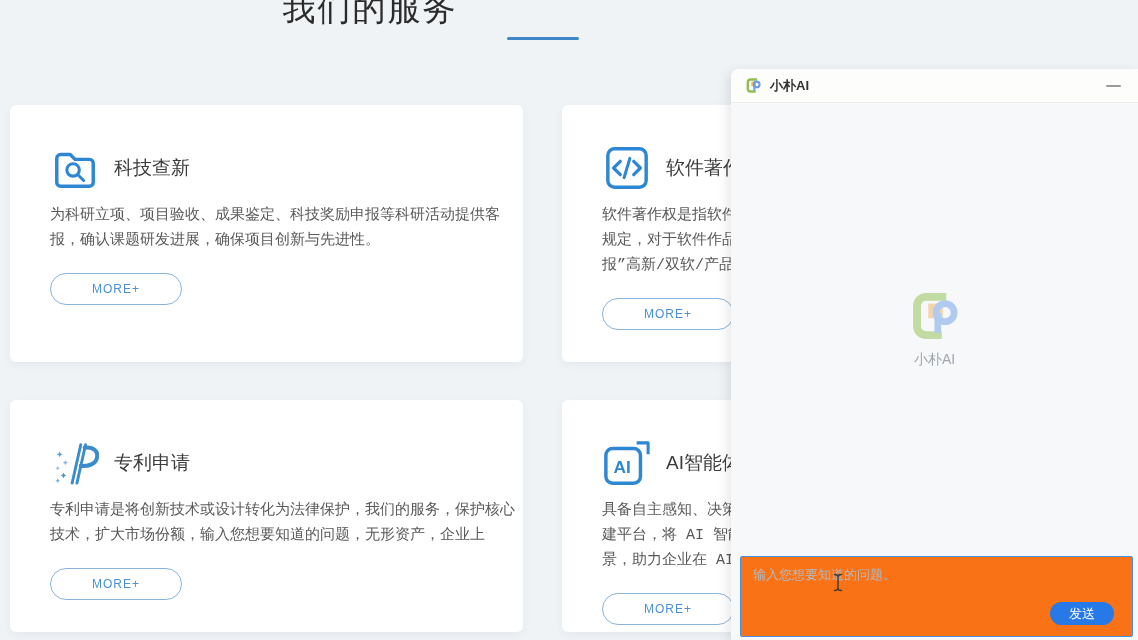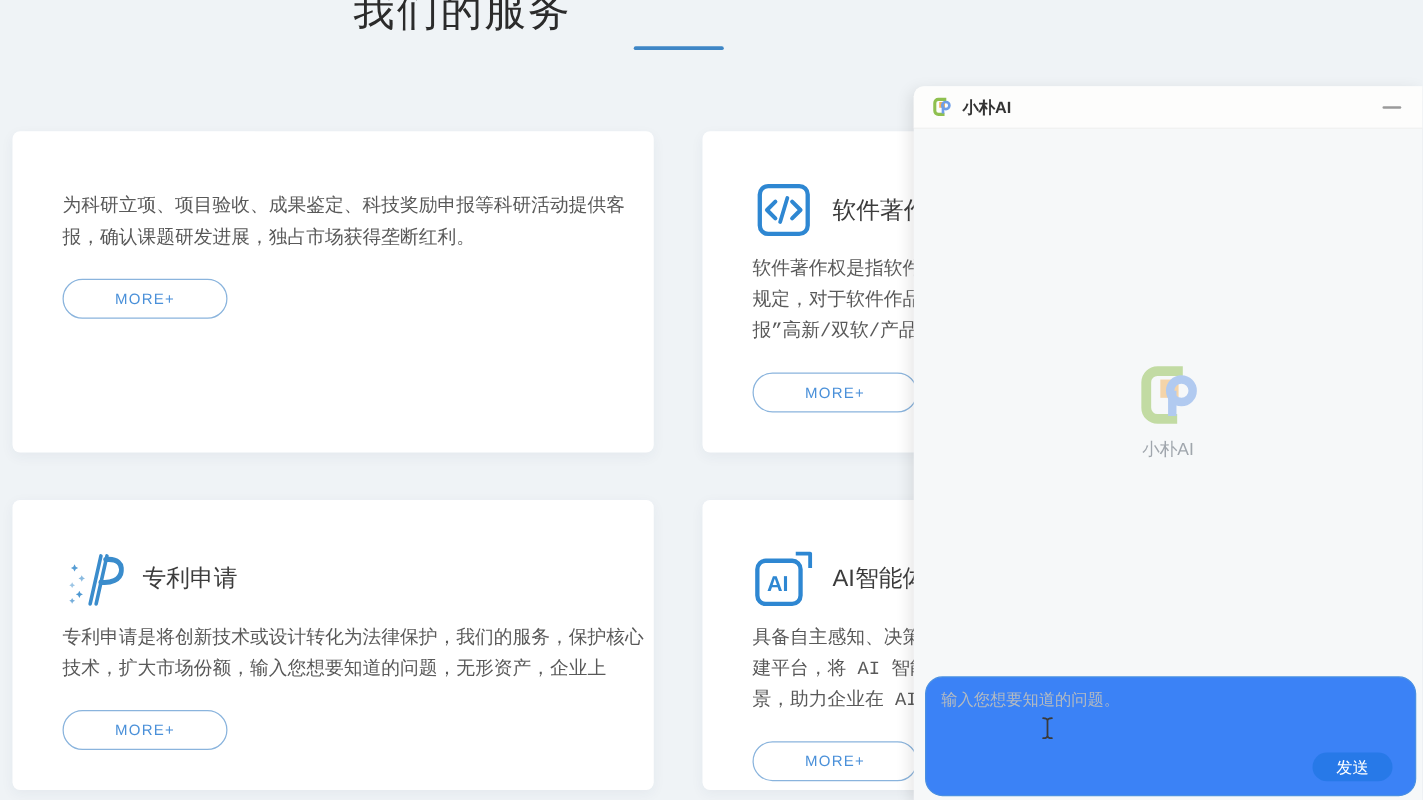--- a/index.html
+++ b/index.html
@@ -61,22 +61,22 @@
     display:flex; align-items:center; justify-content:center; cursor:pointer;
   }
   .minimize-dash { width:15px; height:2px; background:#9a9a9a; border-radius:1px; }
   .chat-watermark {
     position:absolute; top:220px; left:50%; transform:translateX(-50%);
     display:flex; flex-direction:column; align-items:center;
   }
   .watermark-logo { opacity:0.5; }
   .watermark-label { margin-top:8px; font-size:14px; color:#a0a6ad; }
   .chat-input-box {
-    position:absolute; left:9px; right:5px; bottom:3px; height:96px;
-    background:#3b82f6; border:1.5px solid #4a90e2; border-radius:14px;
+    position:absolute; left:9px; right:5px; bottom:3px; height:81px;
+    background:#f97316; border:1.5px solid #4a90e2; border-radius:2px;
   }
   .chat-input {
     width:100%; height:52px; border:none; outline:none; resize:none;
     padding:9px 12px; font-size:13px; color:#333; background:transparent;
     font-family:"Liberation Sans", sans-serif;
   }
   .chat-input::placeholder { color:#b3bac1; }
   .send-btn {
     position:absolute; right:18px; bottom:11px; width:64px; height:23px;
     background:#2779e8; border:none; border-radius:12px;
@@ -87,23 +87,33 @@
   .ibeam-cursor { position:absolute; left:832px; top:573px; z-index:20; }
   svg { display:block; }
 </style>
 </head>
 <body>
 
 <h1 class="page-title">我们的服务</h1>
 <div class="title-underline"></div>
 
 <div class="card card1">
+  <div class="card-head">
+    <div class="icon-box">
+      <svg width="48" height="46" viewBox="0 0 50 46" fill="none">
+        <path d="M6 38 V13 a4 4 0 0 1 4-4 h10 l5 5 h15 a4 4 0 0 1 4 4 v20 a4 4 0 0 1 -4 4 H10 a4 4 0 0 1 -4-4 z" stroke="#2e87d2" stroke-width="3.6" stroke-linejoin="round"></path>
+        <circle cx="23" cy="25" r="6.5" stroke="#2e87d2" stroke-width="3.2"></circle>
+        <path d="M28 30 l6 6" stroke="#2e87d2" stroke-width="3.2" stroke-linecap="round"></path>
+      </svg>
+    </div>
+    <span class="card-title">科技查新</span>
+  </div>
   <div class="card-desc">
     <div class="desc-line">为科研立项、项目验收、成果鉴定、科技奖励申报等科研活动提供客</div>
-    <div class="desc-line">报，确认课题研发进展，独占市场获得垄断红利。</div>
+    <div class="desc-line">报，确认课题研发进展，确保项目创新与先进性。</div>
   </div>
   <button class="more-btn">MORE+</button>
 </div>
 
 <div class="card card2">
   <div class="card-head">
     <div class="icon-box">
       <svg width="46" height="46" viewBox="0 0 48 48" fill="none">
         <rect x="4" y="4" width="40" height="40" rx="7" stroke="#2e87d2" stroke-width="3.6"></rect>
         <path d="M17 17 l-7 7 7 7" stroke="#2e87d2" stroke-width="3.4" stroke-linecap="round" stroke-linejoin="round"></path>

